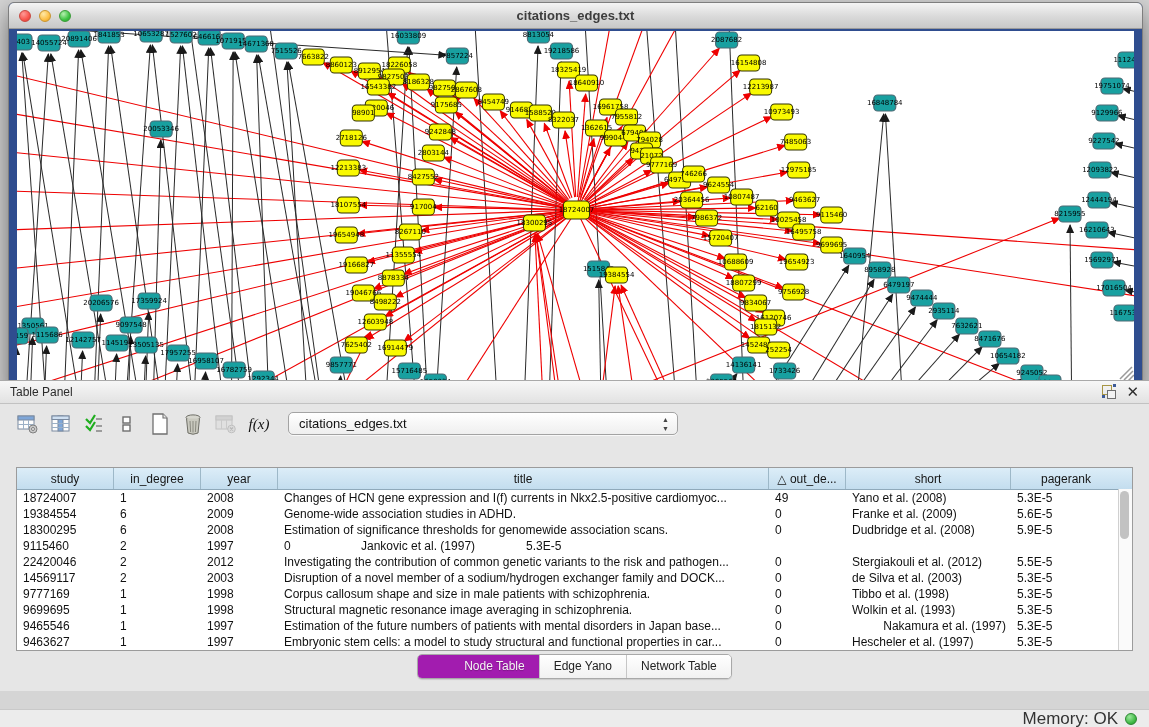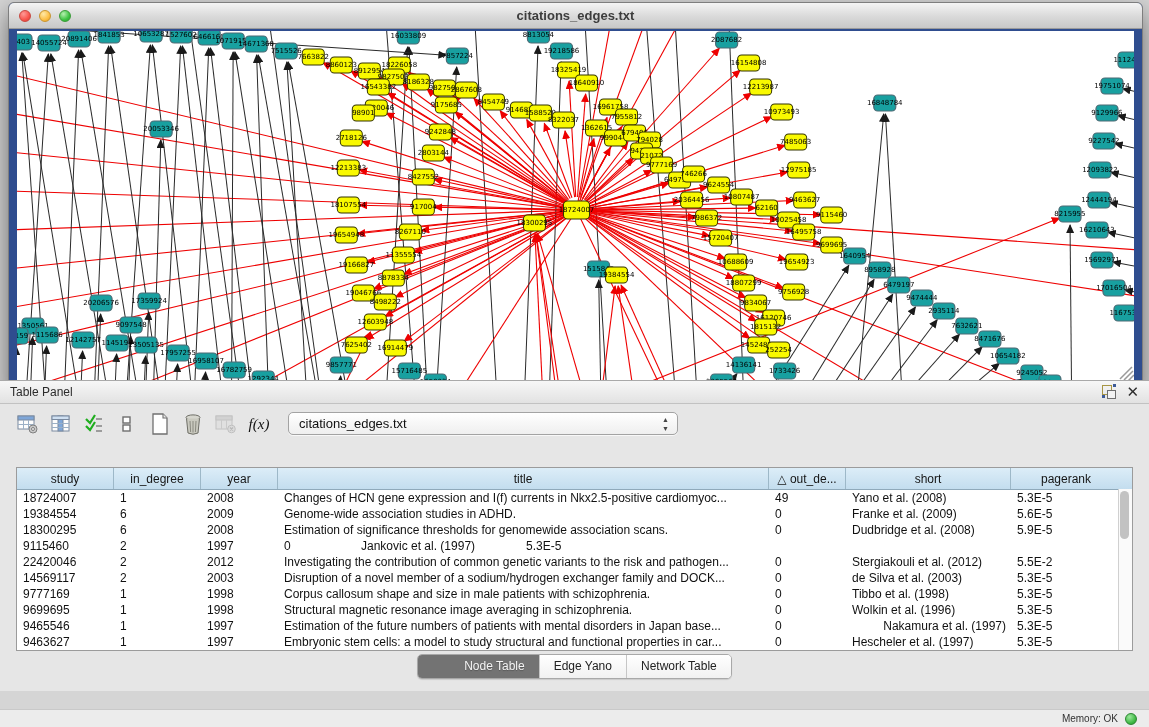--- a/index.html
+++ b/index.html
@@ -99,28 +99,28 @@
   }
   .vthumb{position:absolute;left:1px;top:2px;width:9px;height:48px;border-radius:5px;background:#c2c2c2;}
   
   .tabs-wrap{position:absolute;left:0;right:0;top:273px;display:flex;justify-content:center;}
   .tabs{display:flex;border:1px solid #a8a8a8;border-radius:5px;overflow:hidden;background:#fff;box-shadow:0 1px 1px rgba(0,0,0,.12);}
   .tab{
     font-size:12px;padding:4px 14px;color:#222;background:linear-gradient(#ffffff,#f1f1f1);
     border-right:1px solid #c6c6c6;line-height:15px;
   }
   .tab:last-child{border-right:none;}
-  .tab.active{background:#737373;color:#f4f4f4;text-shadow:0 1px 1px rgba(0,0,0,.25);padding-left:46px;}
+  .tab.active{background:#a21caf;color:#f4f4f4;text-shadow:0 1px 1px rgba(0,0,0,.25);padding-left:46px;}
   
   .statusbar{
     position:absolute;left:0;bottom:0;width:1149px;height:17px;
     background:#ececec;border-top:1px solid #c9c9c9;
     display:flex;align-items:center;justify-content:flex-end;
   }
-  .mem-label{font-size:10px;color:#333;margin-right:7px;}
+  .mem-label{font-size:17px;color:#333;margin-right:7px;}
   .mem-dot{
     width:12px;height:12px;border-radius:50%;margin-right:12px;
     background:radial-gradient(circle at 35% 30%,#9ce89c,#3db843 65%,#2a9631);
     border:1px solid #2b8531;box-sizing:border-box;
   }
   
   .ticon{display:block;}
 </style>
 </head>
 <body>
@@ -999,21 +999,21 @@
           <div class="td" style="width: 165px;">Jankovic et al. (1997)</div>
           <div class="td" style="width: 110px;">5.3E-5</div>
         </div>
         <div class="trow">
           <div class="td" style="width: 97px;">22420046</div>
           <div class="td" style="width: 87px;">2</div>
           <div class="td" style="width: 77px;">2012</div>
           <div class="td" style="width: 491px;">Investigating the contribution of common genetic variants to the risk and pathogen...</div>
           <div class="td" style="width: 77px;">0</div>
           <div class="td" style="width: 165px;">Stergiakouli et al. (2012)</div>
-          <div class="td" style="width: 110px;">5.5E-2</div>
+          <div class="td" style="width: 110px;">5.5E-5</div>
         </div>
         <div class="trow">
           <div class="td" style="width: 97px;">14569117</div>
           <div class="td" style="width: 87px;">2</div>
           <div class="td" style="width: 77px;">2003</div>
           <div class="td" style="width: 491px;">Disruption of a novel member of a sodium/hydrogen exchanger family and DOCK...</div>
           <div class="td" style="width: 77px;">0</div>
           <div class="td" style="width: 165px;">de Silva et al. (2003)</div>
           <div class="td" style="width: 110px;">5.3E-5</div>
         </div>
@@ -1025,21 +1025,21 @@
           <div class="td" style="width: 77px;">0</div>
           <div class="td" style="width: 165px;">Tibbo et al. (1998)</div>
           <div class="td" style="width: 110px;">5.3E-5</div>
         </div>
         <div class="trow">
           <div class="td" style="width: 97px;">9699695</div>
           <div class="td" style="width: 87px;">1</div>
           <div class="td" style="width: 77px;">1998</div>
           <div class="td" style="width: 491px;">Structural magnetic resonance image averaging in schizophrenia.</div>
           <div class="td" style="width: 77px;">0</div>
-          <div class="td" style="width: 165px;">Wolkin et al. (1996)</div>
+          <div class="td" style="width: 165px;">Wolkin et al. (1993)</div>
           <div class="td" style="width: 110px;">5.3E-5</div>
         </div>
         <div class="trow">
           <div class="td" style="width: 97px;">9465546</div>
           <div class="td" style="width: 87px;">1</div>
           <div class="td" style="width: 77px;">1997</div>
           <div class="td" style="width: 491px;">Estimation of the future numbers of patients with mental disorders in Japan base...</div>
           <div class="td" style="width: 77px;">0</div>
           <div class="td" style="width: 165px; text-align: right;">Nakamura et al. (1997)</div>
           <div class="td" style="width: 110px;">5.3E-5</div>

